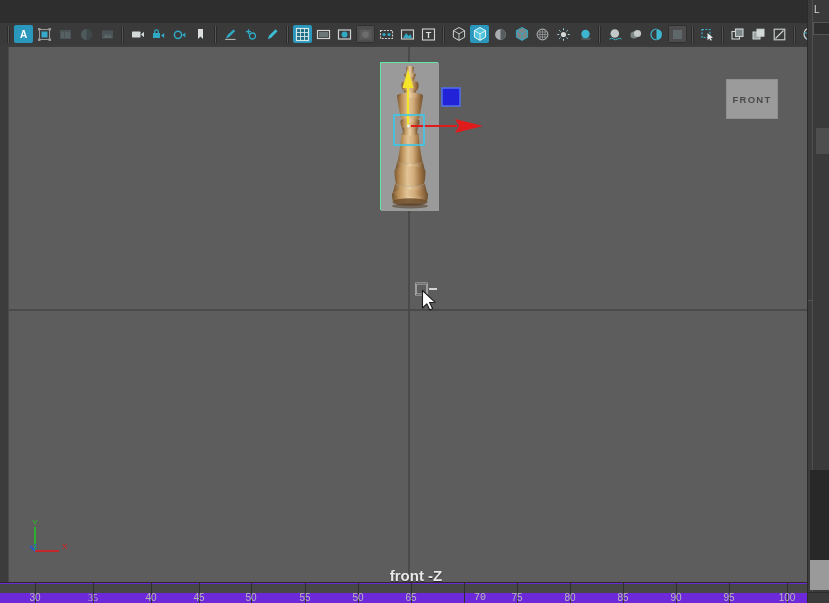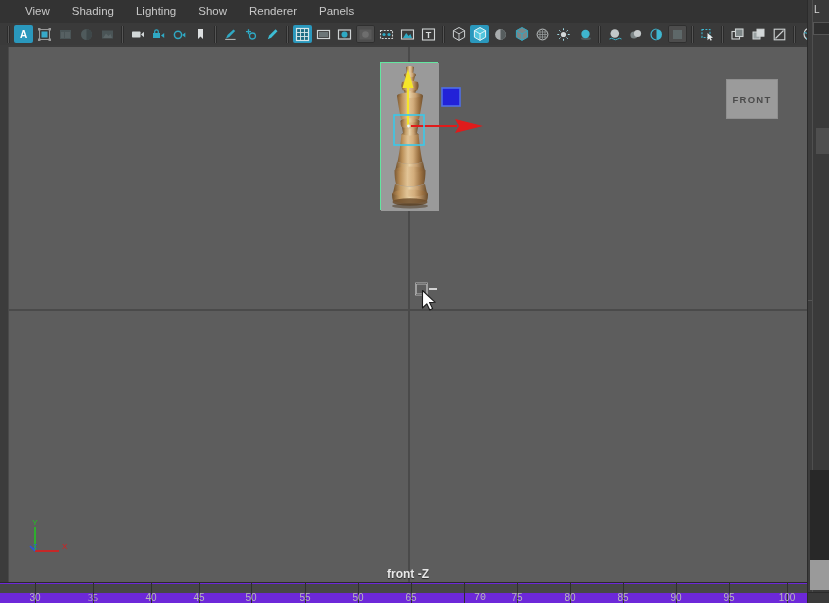--- a/index.html
+++ b/index.html
@@ -89,22 +89,22 @@
 
   
   .viewlabel {
     position: absolute; left: 717px; top: 32px; width: 52px; height: 40px;
     background: #9b9b9b; border: 1px solid #8f8f8f;
     display: flex; align-items: center; justify-content: center;
     color: #4a4a4a; font-size: 9.5px; letter-spacing: 1.3px; font-weight: bold;
   }
 
   .cam-label {
-    position: absolute; left: 0; width: 100%; top: 520px;
-    text-align: center; color: #e8e8e8; font-size: 12px; font-weight: bold;
+    position: absolute; left: 8px; width: 100%; top: 520px;
+    text-align: center; color: #e8e8e8; font-size: 15px; font-weight: bold;
     text-shadow: 0 1px 1px #2a2a2a;
   }
 
   .axis-gizmo { position: absolute; left: 14px; top: 472px; }
 
   
   .cursor { position: absolute; left: 404px; top: 234px; }
 
   
   .timebar {
@@ -161,28 +161,20 @@
   .panel-grip {
     position: absolute; left: 0px; top: 0px; width: 5px; height: 603px;
     background: #3c3c3c; border-right: 1px solid #4f4f4f;
   }
 </style>
 </head>
 <body>
 
 <div id="app">
 
-  <div class="menubar">
-    <div class="menuitem">View</div>
-    <div class="menuitem">Shading</div>
-    <div class="menuitem">Lighting</div>
-    <div class="menuitem">Show</div>
-    <div class="menuitem">Renderer</div>
-    <div class="menuitem">Panels</div>
-  </div>
 
   <div class="toolbar">
 
     <div class="tb-sep"></div>
 
     <div class="tbtn on">
       <svg width="13" height="13" viewBox="0 0 13 13">
           <text x="6.5" y="10" font-size="10" font-family="Liberation Sans, sans-serif" font-weight="bold" fill="#ffffff" text-anchor="middle">A</text>
         </svg>
     </div>

